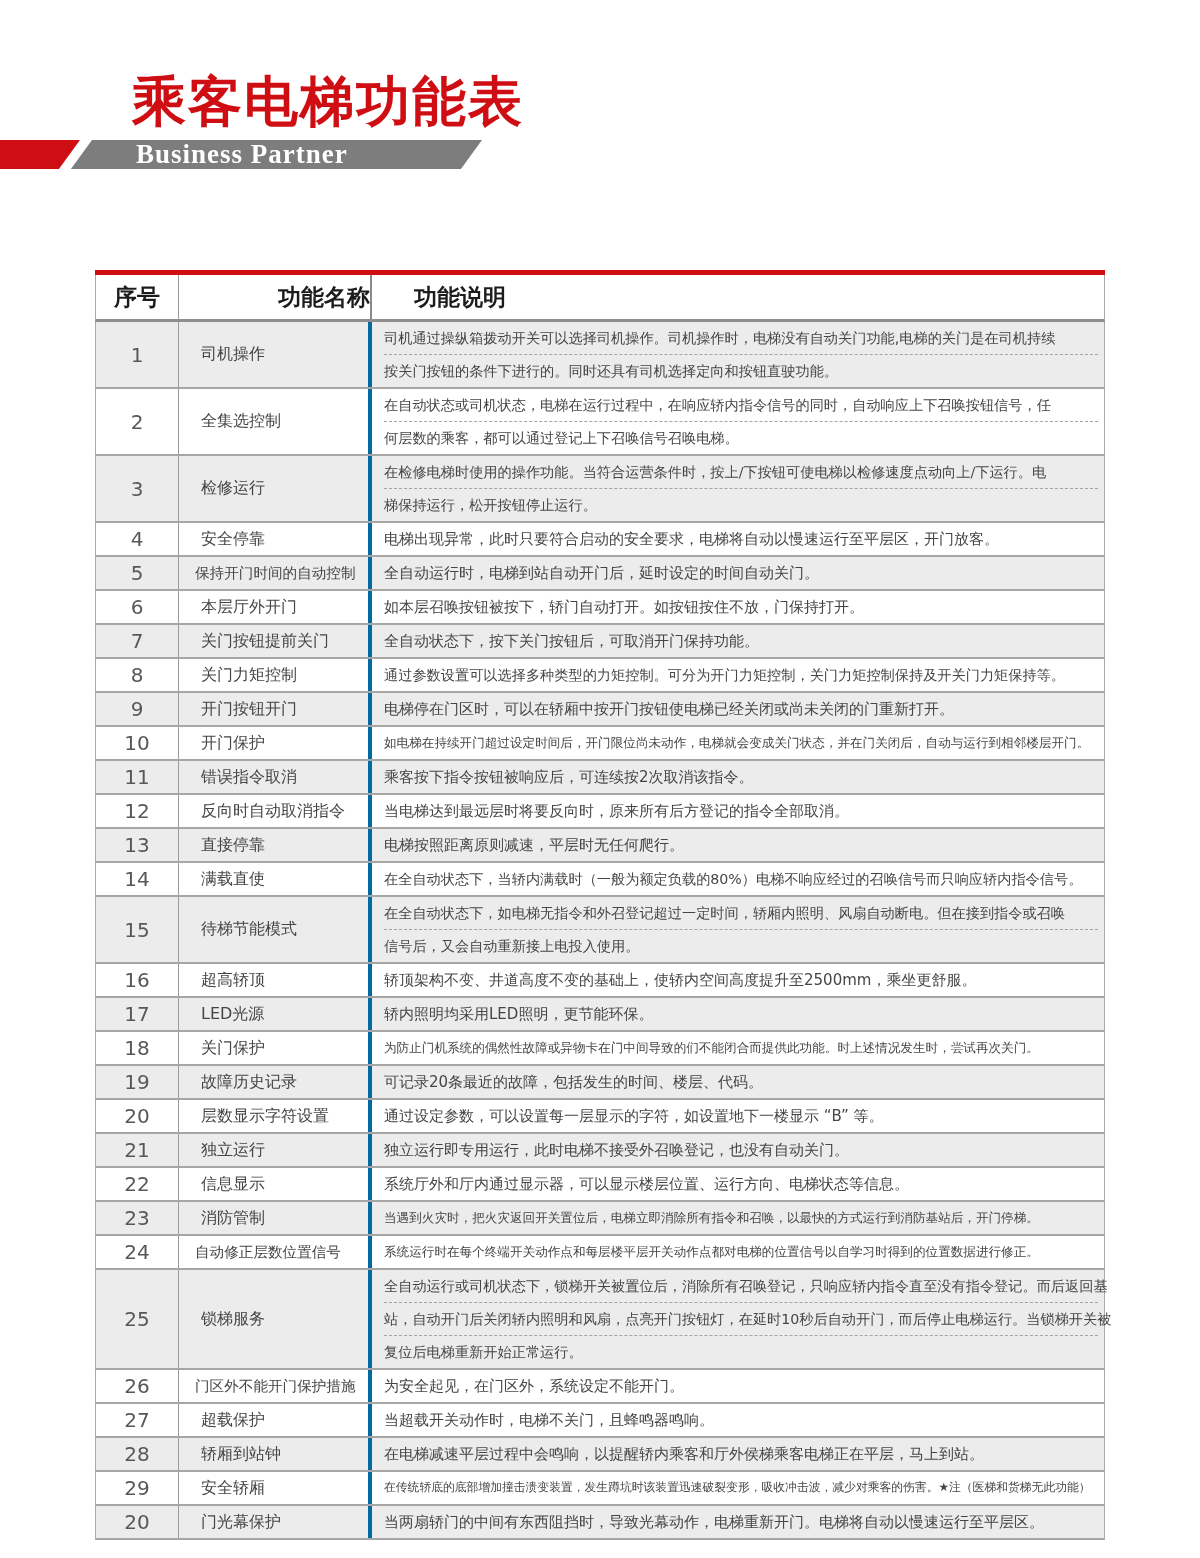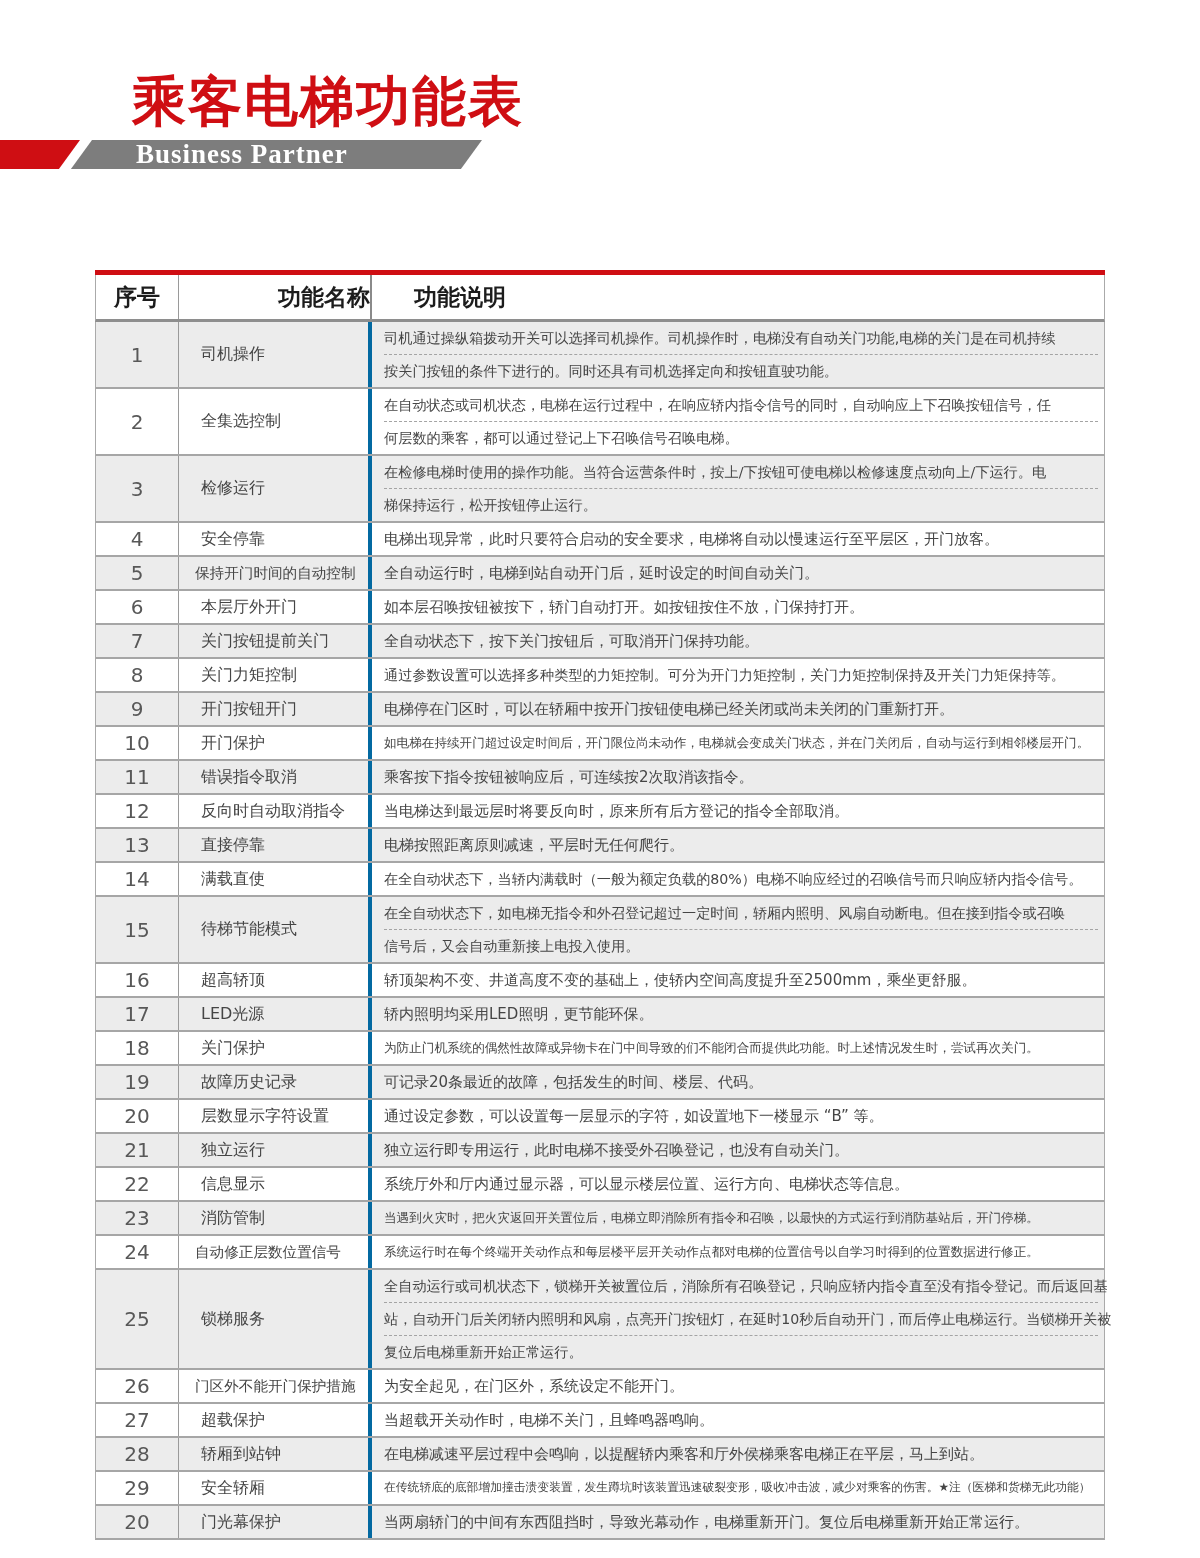--- a/index.html
+++ b/index.html
@@ -294,19 +294,19 @@
           <div class="cell c1">29</div>
           <div class="cell c2">安全轿厢</div>
           <div class="cell c3">
             <div class="line xxs">在传统轿底的底部增加撞击溃变装置，发生蹲坑时该装置迅速破裂变形，吸收冲击波，减少对乘客的伤害。★注（医梯和货梯无此功能）</div>
           </div>
         </div>
         <div class="row shaded">
           <div class="cell c1">20</div>
           <div class="cell c2">门光幕保护</div>
           <div class="cell c3">
-            <div class="line">当两扇轿门的中间有东西阻挡时，导致光幕动作，电梯重新开门。复位后电梯重新开始正常运行。</div>
+            <div class="line">当两扇轿门的中间有东西阻挡时，导致光幕动作，电梯重新开门。电梯将自动以慢速运行至平层区。</div>
           </div>
         </div>
       </div>
   </div>
 
 </div>
 
 </body></html>

